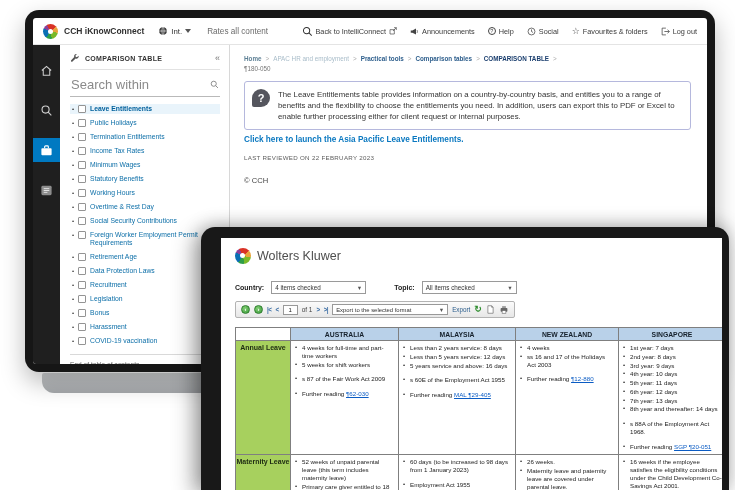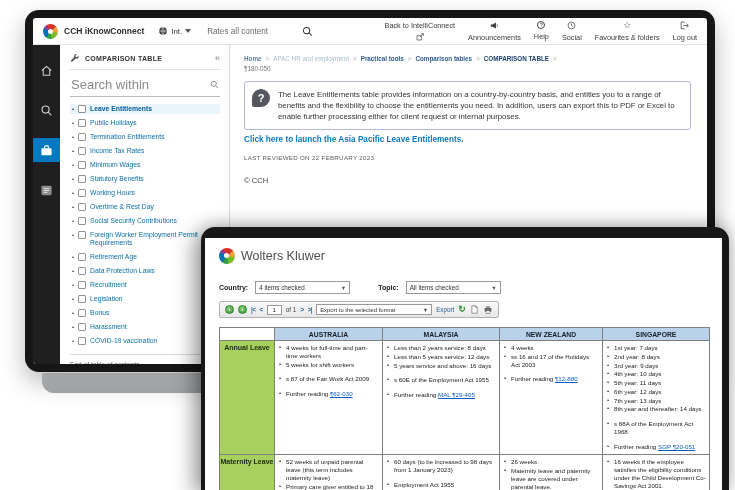--- a/index.html
+++ b/index.html
@@ -25,21 +25,21 @@
   .wk-pie::after { content:""; position:absolute; left:5px; top:5px; width:5px; height:5px;
     border-radius:50%; background:#fff; }
   .brand { font-size:8.5px; font-weight:bold; color:#2f2f2f; margin-left:6px; }
   .region { display:flex; align-items:center; gap:3px; margin-left:14px; font-size:7.8px; color:#333; }
   .caret { width:0; height:0; border-left:3px solid transparent; border-right:3px solid transparent;
     border-top:4px solid #555; display:inline-block; }
   .search-text { margin-left:16px; font-size:8.2px; color:#6b6b6b; }
   .tb-search { margin-left:34px; }
   .tb-right { margin-left:auto; display:flex; align-items:center; gap:13px;
     font-size:7.3px; color:#3a3a3a; }
-  .tb-link { display:flex; align-items:center; gap:3px;flex-direction:column; }
+  .tb-link { display:flex; align-items:center; gap:3px; }
   .qmark { width:8px; height:8px; border:1px solid #444; border-radius:50%;
     font-size:5.5px; line-height:7px; text-align:center; color:#444; display:inline-block; }
   .star { font-size:9px; line-height:9px; color:#444; }
 
   .app-body { flex:1; display:flex; min-height:0; }
 
   
   .rail { width:27px; flex:0 0 27px; background:#1f1f1f; display:flex; flex-direction:column;
     align-items:center; padding-top:13px; gap:16px; }
   .rail-item { width:27px; height:24px; display:flex; align-items:center; justify-content:center; }
@@ -81,21 +81,21 @@
     background:#55565e; color:#fff; font-size:11px; font-weight:bold;
     display:flex; align-items:center; justify-content:center; }
   .info-text { font-size:7.8px; line-height:1.42; color:#333; }
   .launch-link { display:block; margin-top:5px; font-size:8.2px; font-weight:600;
     color:#0a78c0; text-decoration:none; }
   .last-reviewed { margin-top:10px; font-size:6.2px; color:#5d5d5d; letter-spacing:.3px; }
   .copyright { margin-top:15px; font-size:7.6px; color:#444; }
 
   
   .front-window { position:absolute; left:201px; top:227px; width:528px; height:263px;
-    background:#181818; border-radius:14px 14px 0 0; padding:11px 7px 0 4px;
+    background:#181818; border-radius:14px 14px 0 0; padding:11px 7px 0 20px;
     box-shadow:0 -2px 18px rgba(0,0,0,.25), -8px 6px 22px rgba(0,0,0,.3); }
   .fscreen { width:100%; height:100%; background:#fff; overflow:hidden; position:relative; }
   .fw-logo-row { display:flex; align-items:center; gap:6px; padding:10px 0 0 14px; }
   .fw-pie { width:16px; height:16px; flex:0 0 16px; }
   .fw-brand { font-size:12.5px; color:#4e4e4e; }
 
   .filters { margin:17px 0 0 14px; display:flex; align-items:center; gap:7px;
     font-size:7px; color:#222; }
   .flt-label { font-weight:bold; }
   .flt-select { display:inline-flex; align-items:center; justify-content:space-between;

